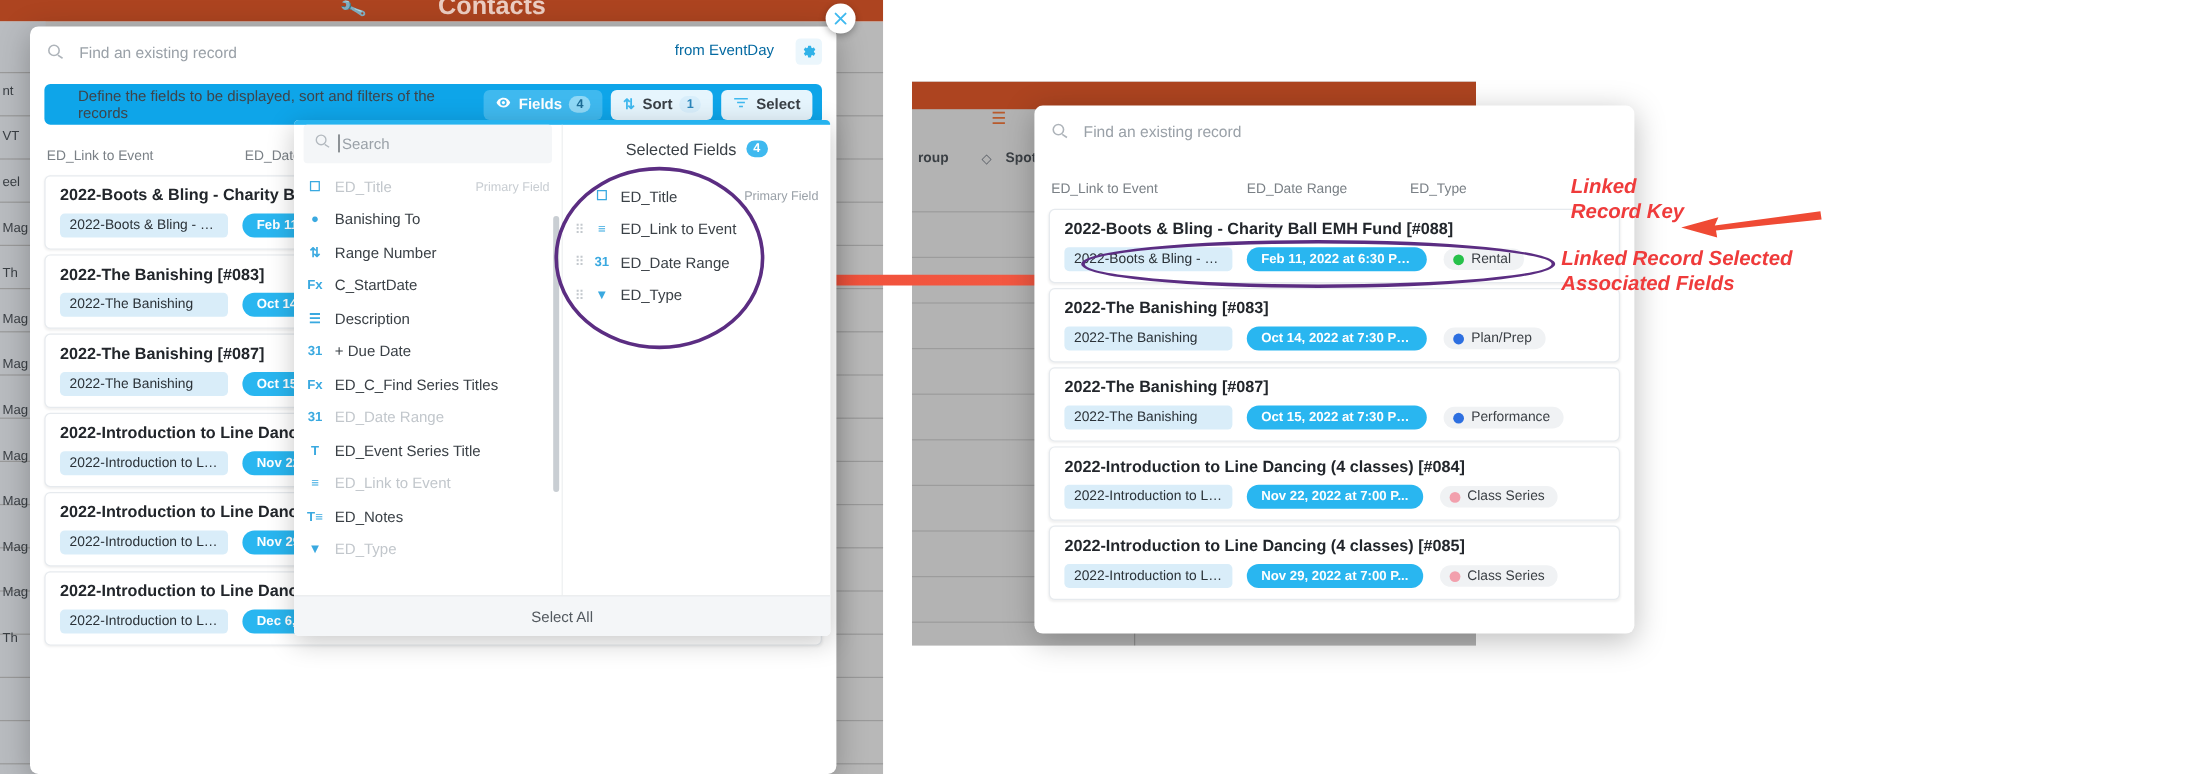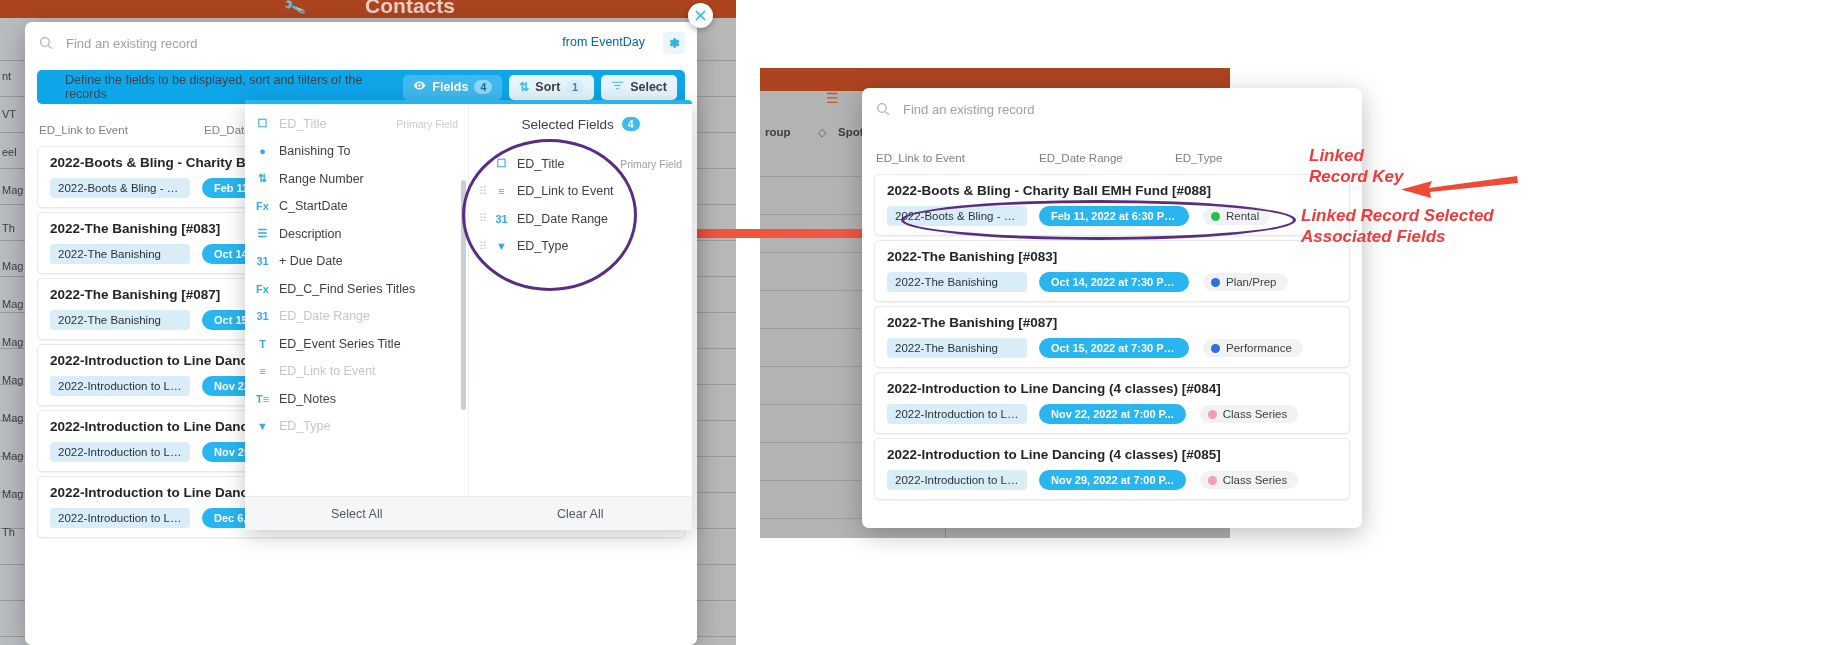--- a/index.html
+++ b/index.html
@@ -471,20 +471,29 @@
       <line x1="2.5" y1="2.5" x2="11.5" y2="11.5"></line>
         <line x1="11.5" y1="2.5" x2="2.5" y2="11.5"></line>
     </svg>
   </div>
 
   <div id="fieldsPop">
     <div class="topline"></div>
     <div class="pop-caret"></div>
     <div class="pop-cols">
       <div class="pop-col-l">
+        <div class="pop-search">
+          <span>
+            <svg width="14" height="14" viewBox="0 0 16 16">
+              <circle cx="6.4" cy="6.4" r="4.6" fill="none" stroke="#b3b9bf" stroke-width="1.3"></circle>
+              <line x1="9.8" y1="10.6" x2="14" y2="13.4" stroke="#b3b9bf" stroke-width="1.3"></line>
+            </svg>
+          </span>
+          <span class="ph">Search</span>
+        </div>
         <div class="field-list" id="availList">
             <div class="field-row dim">
               <span class="ficon">☐</span>
               <span>ED_Title</span>
               <span class="pf">Primary Field</span>
             </div>
             <div class="field-row">
               <span class="ficon">●</span>
               <span>Banishing To</span>
             </div>
@@ -556,21 +565,20 @@
             <div class="sel-row2">
               <span class="grip">⠿</span>
               <span class="ficon" style="color: rgb(58, 169, 224); font-weight: bold; font-size: 11px;">▼</span>
               <span>ED_Type</span>
             </div>
           </div>
       </div>
     </div>
     <div class="pop-foot">
       <div>Select All</div>
-      <div>Clear All</div>
     </div>
   </div>
 
   <div class="ellipse" style="left:462px; top:139px; width:175px; height:152px;"></div>
 
 
   <div class="dialog" id="rightDialog">
     <div class="dlg-search">
       <span class="mag">
         <svg width="15" height="15" viewBox="0 0 16 16">

